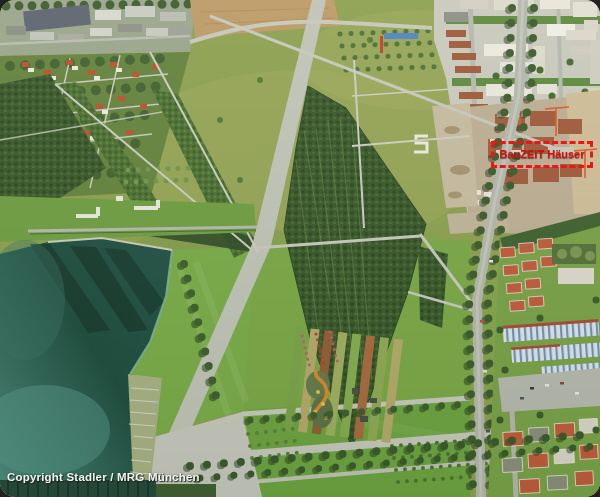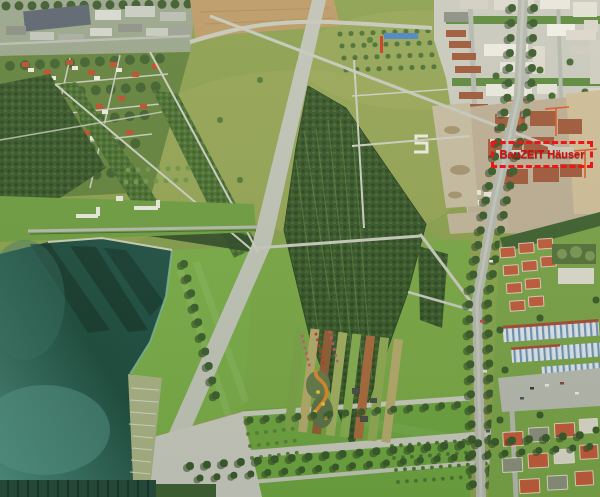--- a/index.html
+++ b/index.html
@@ -1,17 +1,17 @@
 <!DOCTYPE html>
 <html><head>
 <meta charset="utf-8">
 <style>
   html,body{margin:0;padding:0;background:#222;}
   #stage{position:relative;width:600px;height:497px;overflow:hidden;
-         font-family:"Liberation Sans",sans-serif;background:#8ca050;}
+         font-family:"Liberation Sans",sans-serif;background:#8ca050;border-radius:15px;}
   #stage svg{position:absolute;left:0;top:0;}
   .marker{position:absolute;left:491px;top:141px;width:102px;height:27px;
           border:3px dashed #ed1515;box-sizing:border-box;
           display:flex;align-items:center;justify-content:center;}
   .marker span{font-weight:bold;font-size:11px;line-height:11px;color:#cf1111;
                white-space:nowrap;text-shadow:0 1px 1px rgba(70,20,10,.65);}
   .copyright{position:absolute;left:7px;top:471px;font-weight:bold;font-size:11.5px;
              color:#f2f4ee;letter-spacing:.2px;white-space:nowrap;
              text-shadow:1px 1px 1px rgba(25,35,30,.95),0 0 2px rgba(25,35,30,.6);}
 </style>
@@ -476,13 +476,14 @@
     <path d="M250,420 L466,404" stroke="#3c5e2d" stroke-width="7" stroke-linecap="round" stroke-dasharray="0 16" fill="none"></path>
   </g>
 
   <rect width="600" height="497" fill="url(#vign)"></rect>
 </svg>
 
 <div class="marker">
   <span>BauZEIT Häuser</span>
 </div>
 
+<div class="copyright">Copyright Stadler / MRG München</div>
 </div>
 
 </body></html>

